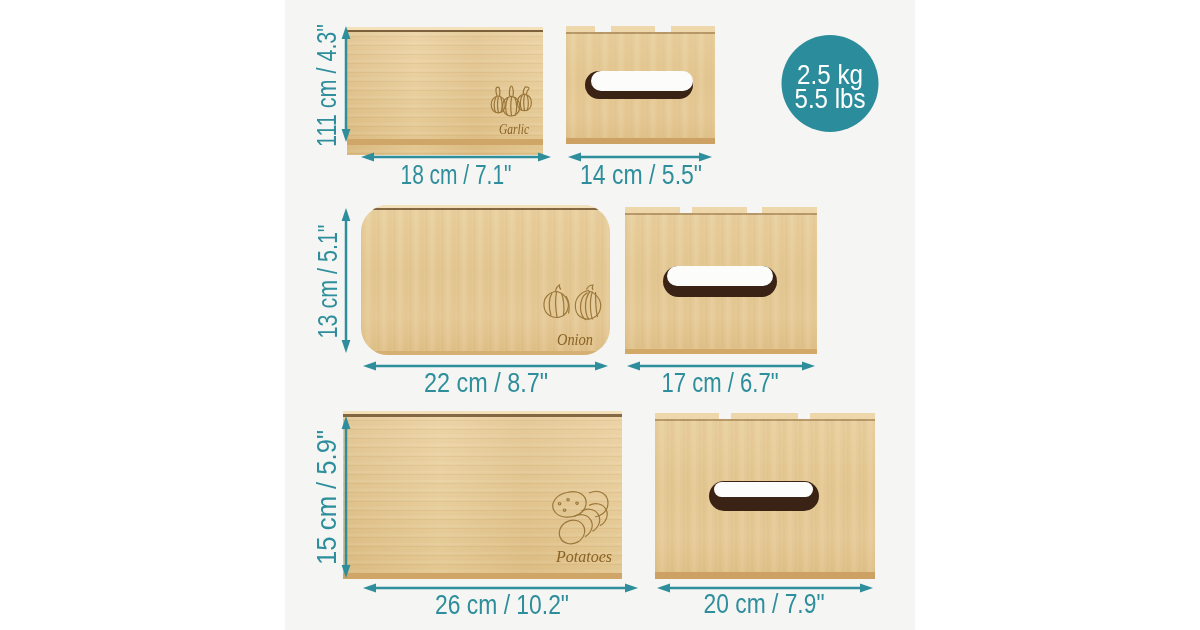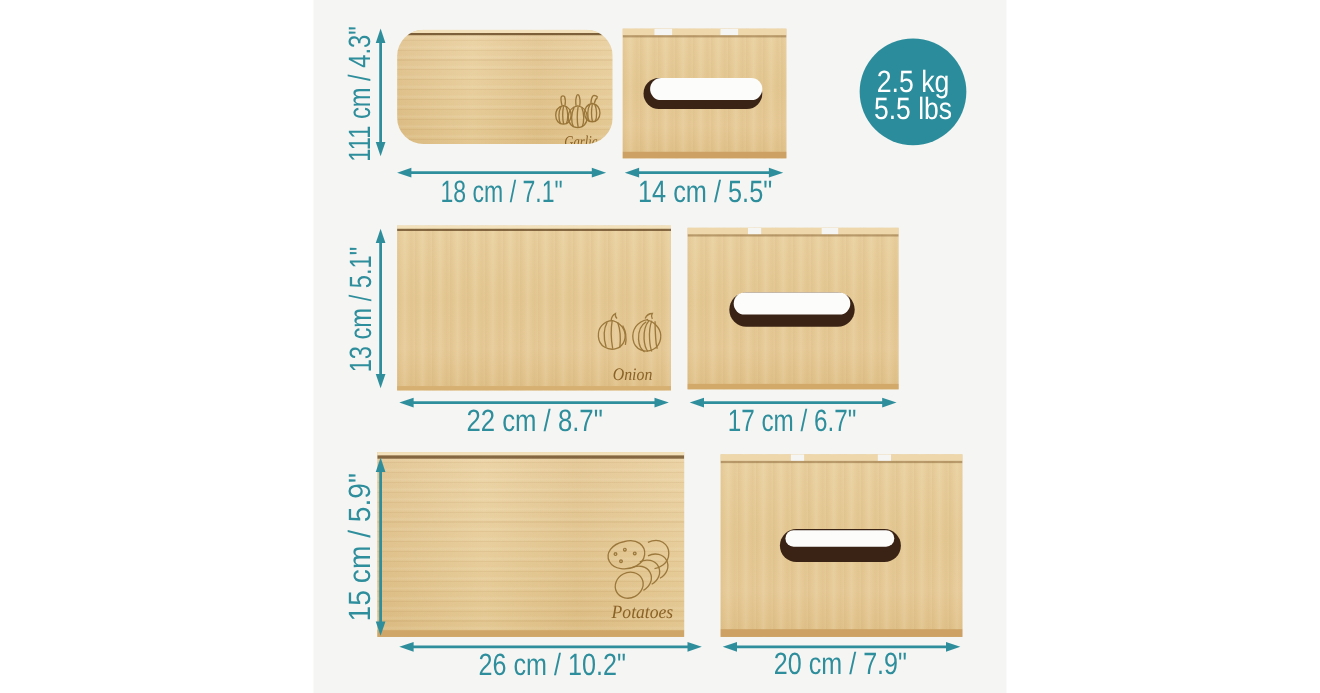--- a/index.html
+++ b/index.html
@@ -12,21 +12,21 @@
     linear-gradient(180deg, #e9cfa0 0%, #e4c893 50%, #debf85 100%);}
   .woodV{background:
     repeating-linear-gradient(90deg, rgba(162,120,62,0.08) 0px, rgba(162,120,62,0) 4px, rgba(255,250,233,0.10) 7px, rgba(162,120,62,0) 10px, rgba(162,120,62,0.05) 13px, rgba(162,120,62,0) 16px),
     linear-gradient(180deg, #e9d09f 0%, #e4c893 45%, #e6ca97 75%, #dfc088 100%);}
 </style>
 </head>
 <body>
 
 <div class="abs" style="left:285px;top:0;width:630px;height:630px;background:#f5f5f3;"></div>
 
-<div class="box woodH" id="b1l" style="left:361px;top:27px;width:196px;height:104px;border-radius:24px;">
+<div class="box woodH" id="b1l" style="left:347px;top:27px;width:196px;height:128px;">
 
   <div class="abs" style="left:0;top:0;width:196px;height:3px;background:#f2e1ba;"></div>
 
   <div class="abs" style="left:0;top:3px;width:196px;height:2px;background:rgba(90,60,25,0.75);"></div>
 
   <div class="abs" style="left:0;top:112px;width:196px;height:6px;background:#d0a668;"></div>
 
   <svg class="abs" style="left:138px;top:57px;" width="60" height="54" viewBox="0 0 60 54">
     <g fill="none" stroke="#8f6a2c" stroke-width="1.2" opacity="0.88">
       <g transform="translate(2 0.5)">
@@ -54,21 +54,21 @@
   <div class="abs" style="left:29px;top:0;width:16px;height:6px;background:#f5f5f3;"></div>
   <div class="abs" style="left:89px;top:0;width:16px;height:6px;background:#f5f5f3;"></div>
   <div class="abs" style="left:0;top:6px;width:149px;height:2px;background:rgba(124,86,40,0.45);"></div>
 
   <div class="abs" style="left:19px;top:45px;width:108px;height:28px;border-radius:14px;background:#3a2315;"></div>
   <div class="abs" style="left:25px;top:45px;width:102px;height:20px;border-radius:10px;background:#fcfcfb;"></div>
 
   <div class="abs" style="left:0;top:112px;width:149px;height:6px;background:#cda164;"></div>
 </div>
 
-<div class="box woodV" id="b2l" style="left:361px;top:205px;width:249px;height:150px;">
+<div class="box woodV" id="b2l" style="left:361px;top:205px;width:249px;height:150px;border-radius:27px;">
 
   <div class="abs" style="left:0;top:0;width:249px;height:3px;background:#f2e1ba;"></div>
 
   <div class="abs" style="left:0;top:3px;width:249px;height:2px;background:rgba(90,60,25,0.7);"></div>
 
   <div class="abs" style="left:0;top:146px;width:249px;height:4px;background:#d6af72;"></div>
 
   <svg class="abs" style="left:179px;top:78px;" width="70" height="66" viewBox="0 0 70 66">
     <g fill="none" stroke="#8f6a2c" stroke-width="1.2" opacity="0.85">
       <path d="M15.5 8.5 q0.5 -4.5 4 -6.5 q-0.5 3 1.5 4.5"></path>

